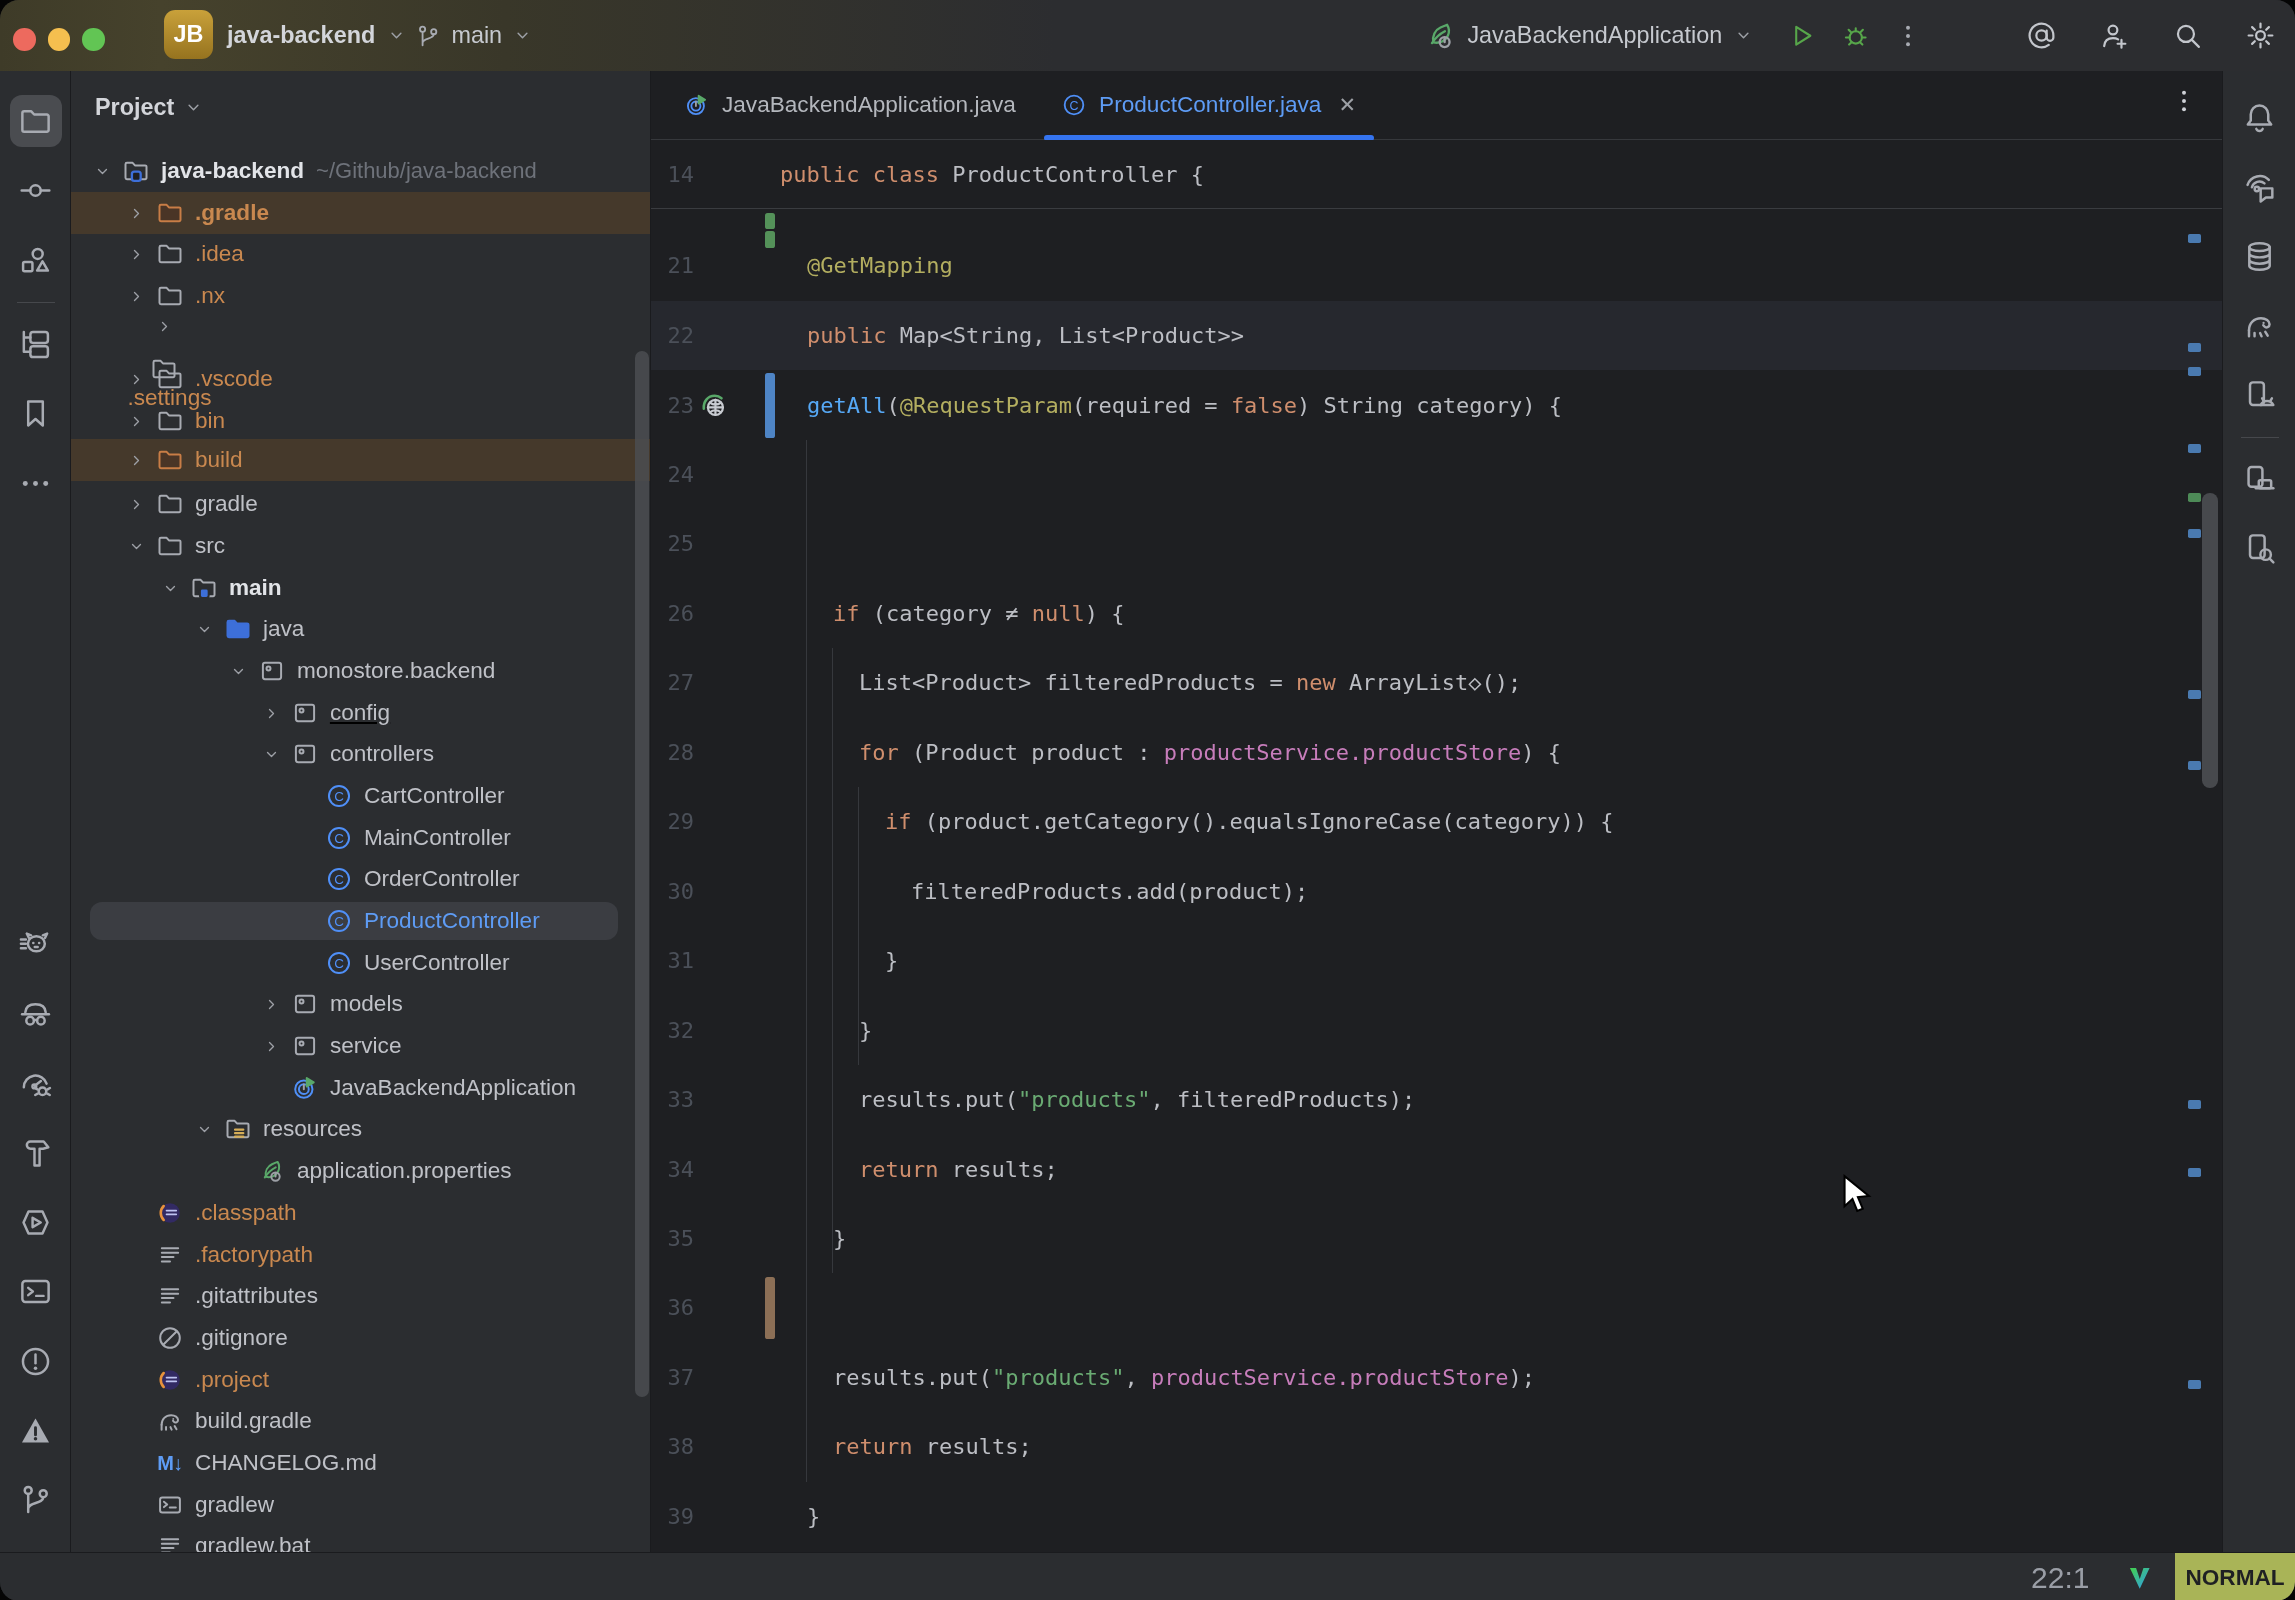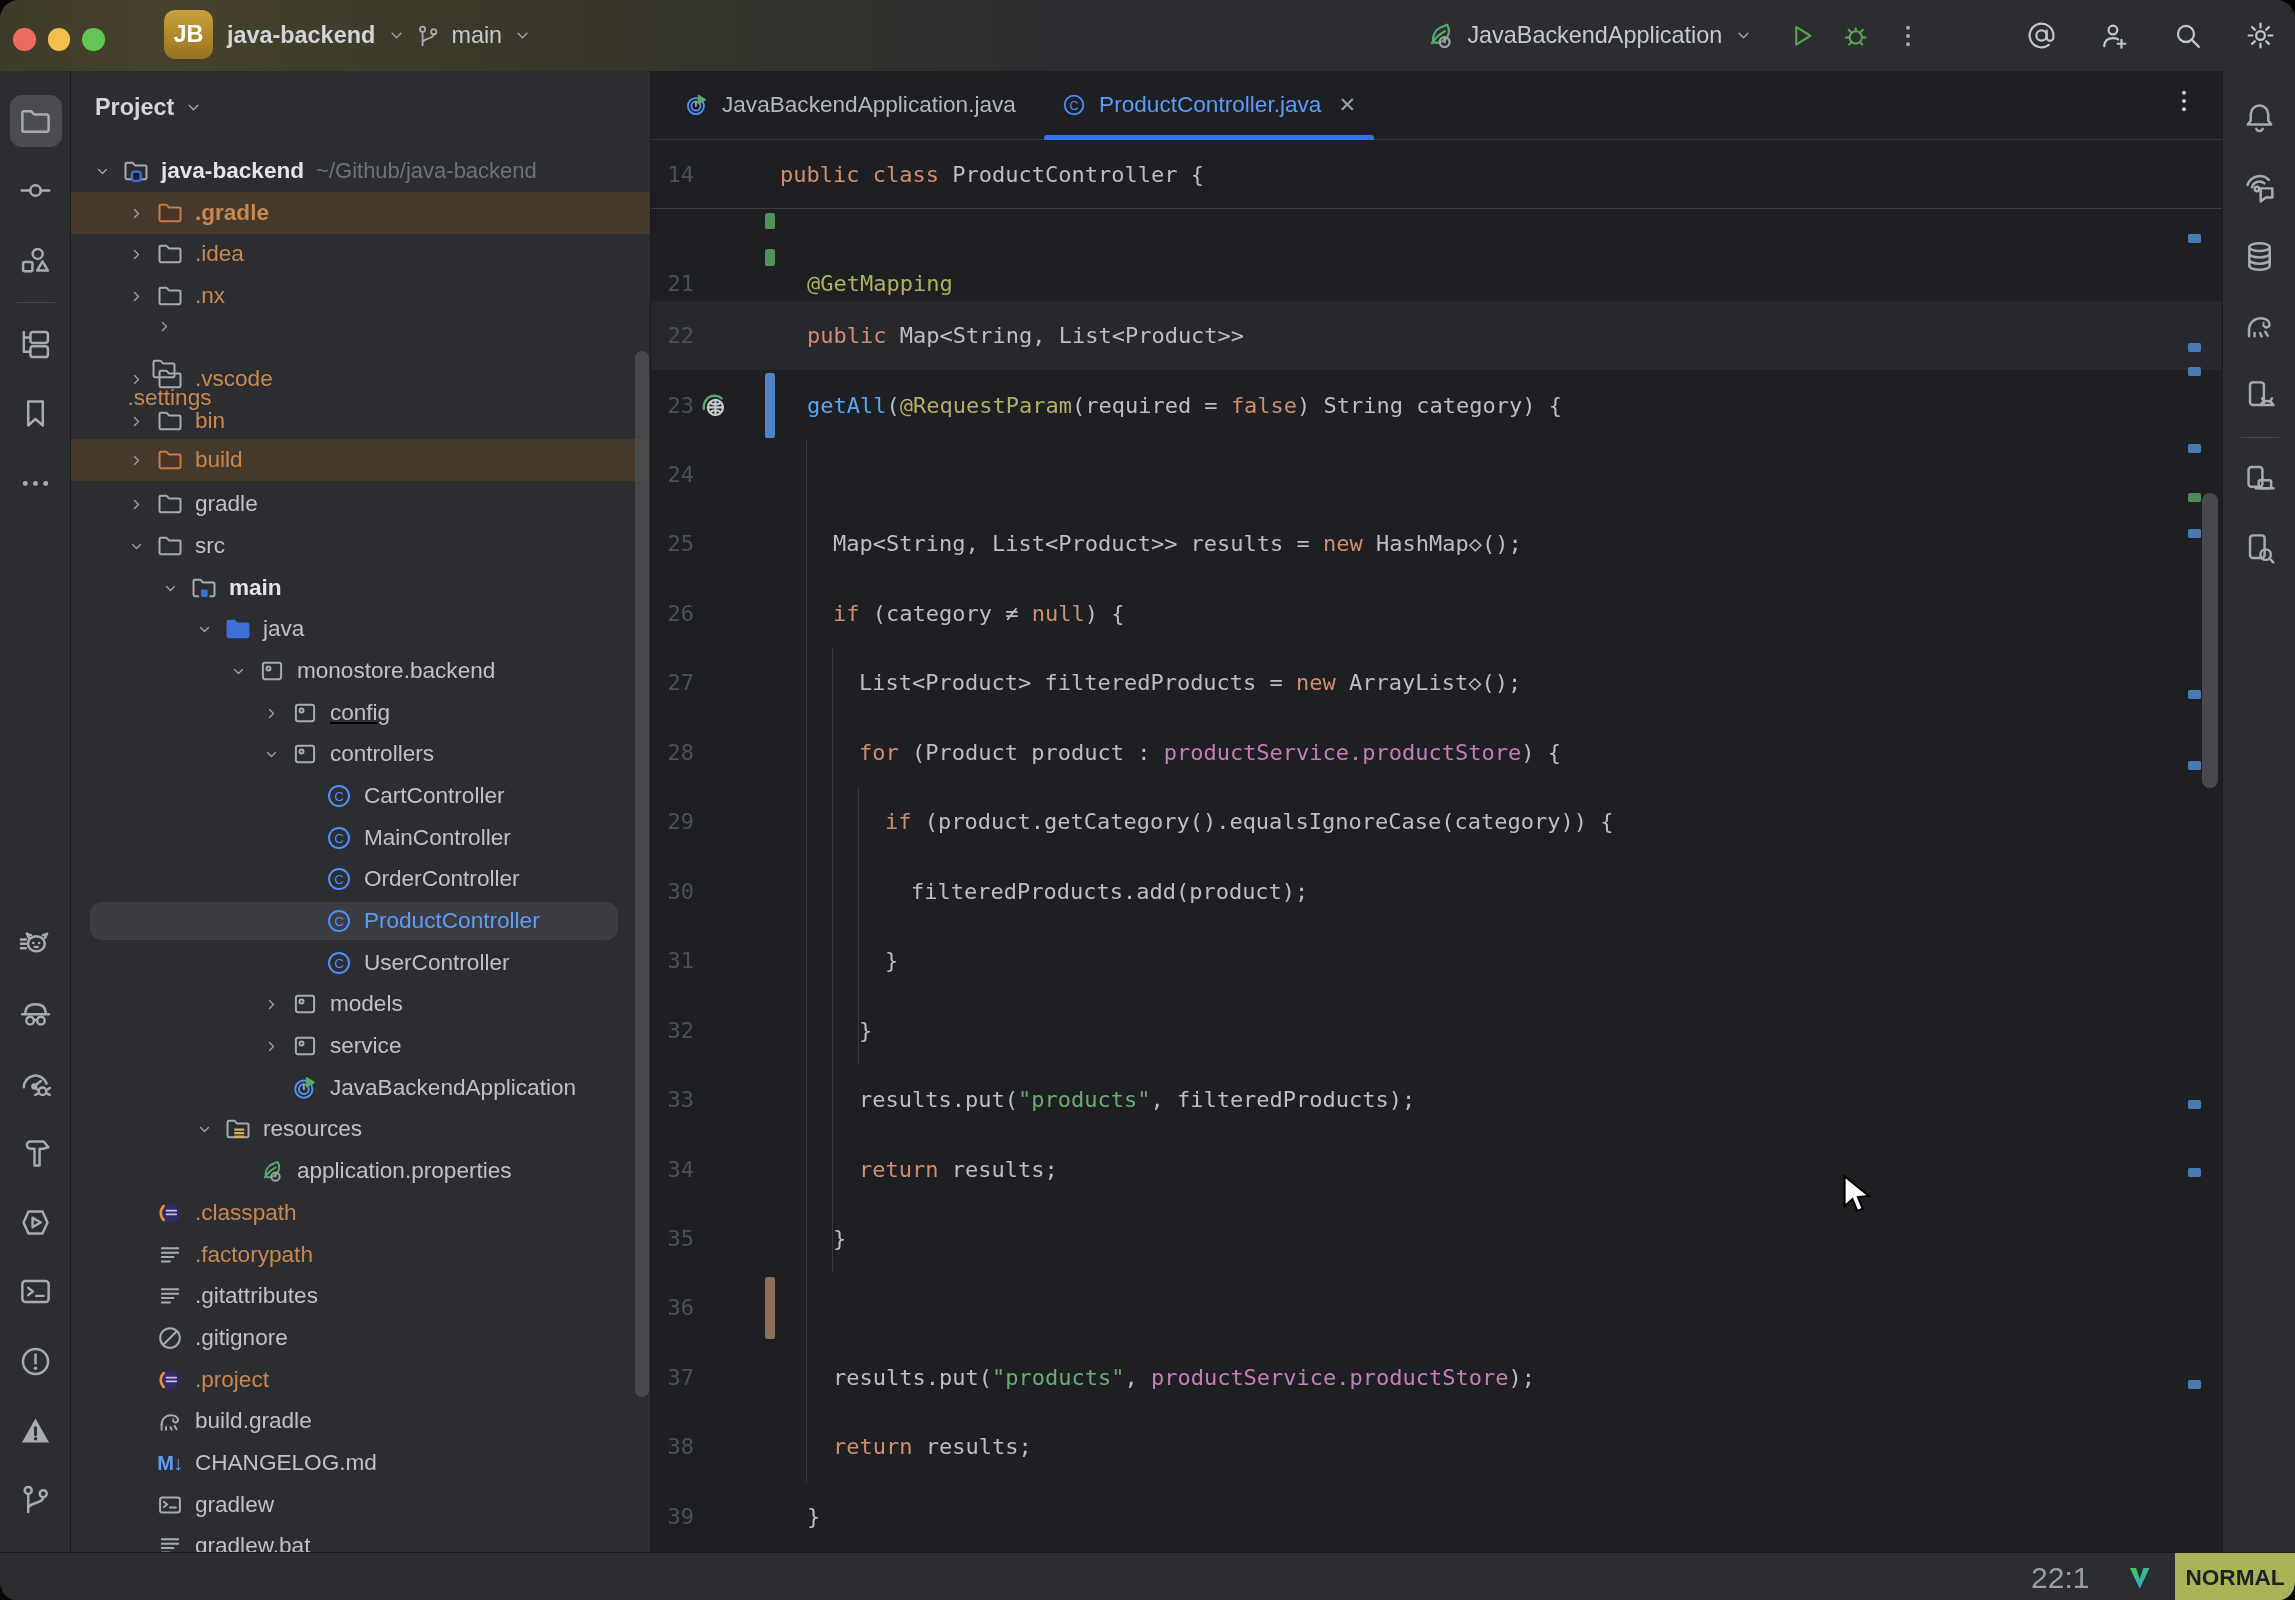--- a/index.html
+++ b/index.html
@@ -863,21 +863,21 @@
       </span>
     <span id="inspect-ok" class="icon">
         <svg width="28" height="28" viewBox="0 0 24 24" fill="none" stroke="currentColor" stroke-width="1.7" stroke-linecap="round" stroke-linejoin="round">
           <path d="M5 12.5l4.5 4.5L19 7.5" stroke-width="2.4"></path>
         </svg>
       </span>
     <div id="code-surface">
         <div class="iguide" style="left: 155px; top: 369px; height: 1042px;"></div>
         <div class="iguide" style="left: 181px; top: 577px; height: 625px;"></div>
         <div class="iguide" style="left: 207px; top: 716px; height: 278px;"></div>
-        <div class="code-row" style="top: 178px;">
+        <div class="code-row" style="top: 160px;">
           <div class="gut-num">21</div>
           <div class="chg green"></div>
           <div class="code-text" style="left: 156px;"><span class="tk-a">@GetMapping</span></div>
         </div>
         <div class="code-row caret-line" style="top: 230px;">
           <div class="gut-num">22</div>
           <div class="code-text" style="left: 156px;"><span class="tk-k">public</span><span class="tk-p"> Map&lt;String, List&lt;Product&gt;&gt;</span></div>
         </div>
         <div class="code-row" style="top: 300px;">
           <div class="gut-num">23</div>
@@ -890,21 +890,20 @@
             </svg>
           </span>
           <div class="code-text" style="left: 156px;"><span class="tk-m">getAll</span><span class="tk-p">(</span><span class="tk-a">@RequestParam</span><span class="tk-p">(required = </span><span class="tk-k">false</span><span class="tk-p">) String category) {</span></div>
         </div>
         <div class="code-row" style="top: 369px;">
           <div class="gut-num">24</div>
           <div class="code-text" style="left: 129px;"></div>
         </div>
         <div class="code-row" style="top: 438px;">
           <div class="gut-num">25</div>
-          <div class="code-text" style="left: 182px;"><span class="tk-p">Map&lt;String, List&lt;Product&gt;&gt; results = </span><span class="tk-k">new</span><span class="tk-p"> HashMap◇();</span></div>
         </div>
         <div class="code-row" style="top: 508px;">
           <div class="gut-num">26</div>
           <div class="code-text" style="left: 182px;"><span class="tk-k">if</span><span class="tk-p"> (category ≠ </span><span class="tk-k">null</span><span class="tk-p">) {</span></div>
         </div>
         <div class="code-row" style="top: 577px;">
           <div class="gut-num">27</div>
           <div class="code-text" style="left: 208px;"><span class="tk-p">List&lt;Product&gt; filteredProducts = </span><span class="tk-k">new</span><span class="tk-p"> ArrayList◇();</span></div>
         </div>
         <div class="code-row" style="top: 647px;">

